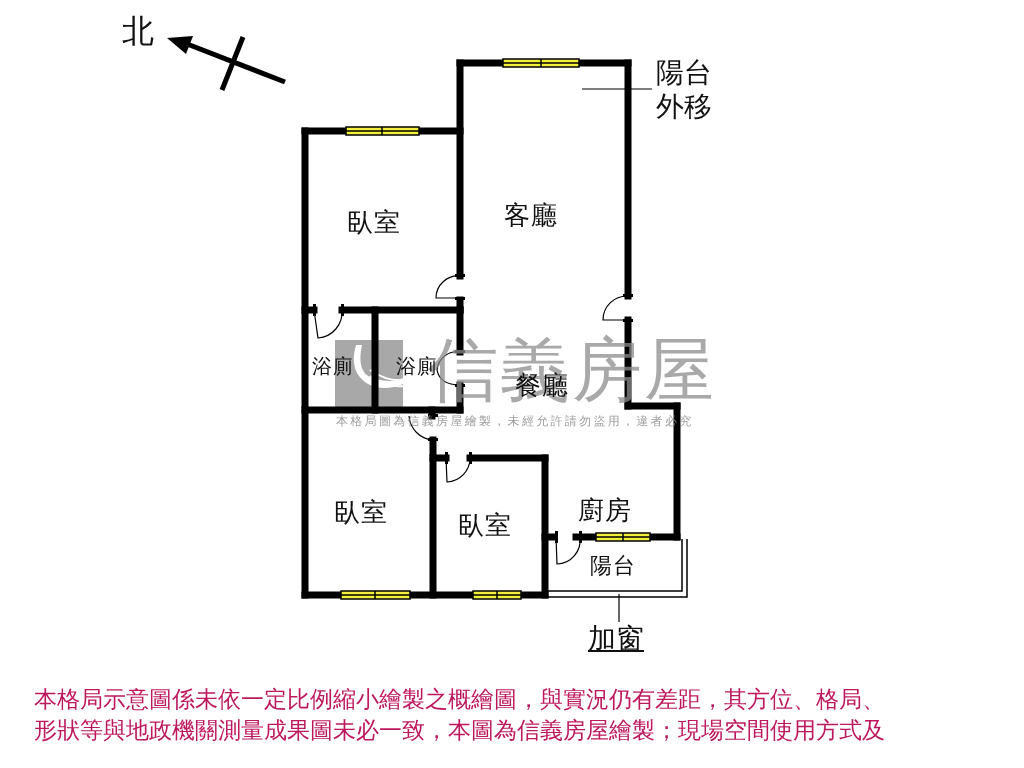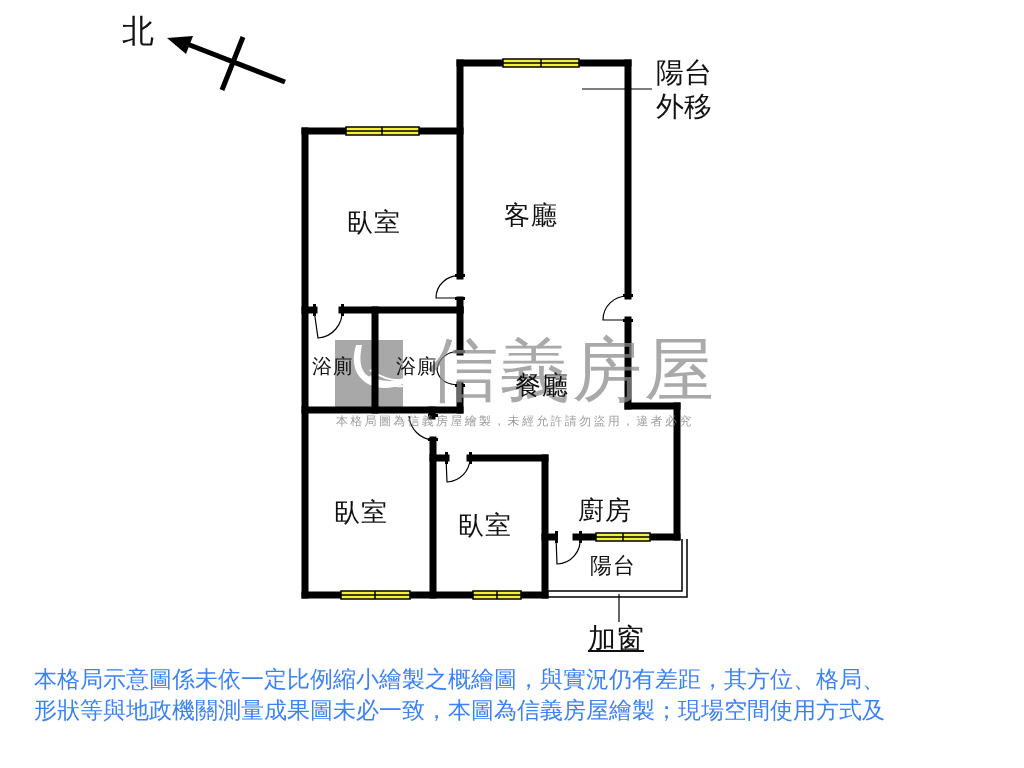--- a/index.html
+++ b/index.html
@@ -4,21 +4,21 @@
 <style>
   html, body { margin:0; padding:0; background:#ffffff; }
   body { width:1024px; height:768px; position:relative; overflow:hidden; font-family:"DejaVu Serif", serif; }
   #plan { position:absolute; left:0; top:0; width:1024px; height:660px; }
   .room-label { position:absolute; font-family:"DejaVu Serif", serif; font-size:26px; color:#111; white-space:nowrap; letter-spacing:1px; }
   .room-label.small { font-size:20px; }
   .annot { position:absolute; font-family:"DejaVu Serif", serif; font-size:28px; color:#111; white-space:nowrap; line-height:34px; }
   .north { position:absolute; left:122px; top:10px; font-size:32px; font-family:"DejaVu Serif", serif; color:#111; }
   .wm-big { position:absolute; left:420px; top:330px; font-family:"DejaVu Sans", sans-serif; font-size:70px; color:rgba(140,140,140,0.75); letter-spacing:2px; white-space:nowrap; line-height:80px;margin-left:8px; }
   .wm-small { position:absolute; left:336px; top:413px; font-family:"DejaVu Sans", sans-serif; font-size:12px; color:rgba(140,140,140,0.85); letter-spacing:2.3px; white-space:nowrap; }
-  .disclaimer { position:absolute; left:34px; top:664px; width:980px; font-family:"DejaVu Serif", serif; font-size:23px; line-height:31px; color:#3b82f6; }
+  .disclaimer { position:absolute; left:34px; top:684px; width:980px; font-family:"DejaVu Serif", serif; font-size:23px; line-height:31px; color:#be185d; }
   .disclaimer div { white-space:nowrap; }
 </style>
 </head>
 <body>
 
 <svg id="plan" viewBox="0 0 1024 660" xmlns="http://www.w3.org/2000/svg">
 
   <g opacity="0.75">
     <rect x="335" y="340" width="68" height="70" fill="#8c8c8c"></rect>
     <path d="M362 345 Q356 372 372 378 Q392 384 403 378 L403 384 Q384 392 368 384 Q348 372 356 345 Z" fill="#ffffff"></path>

